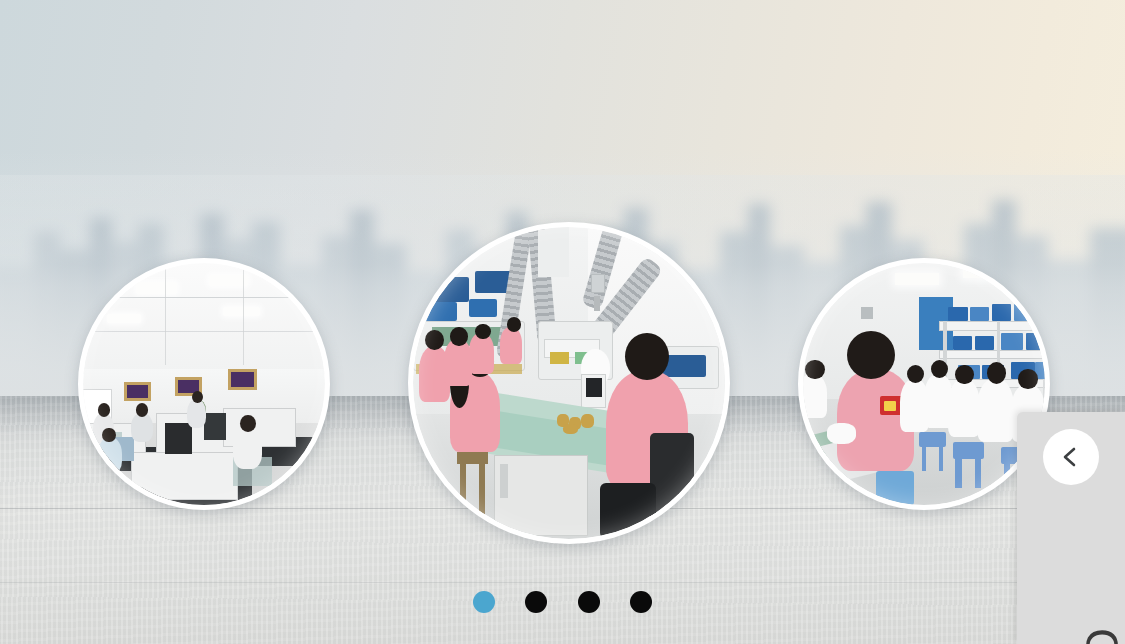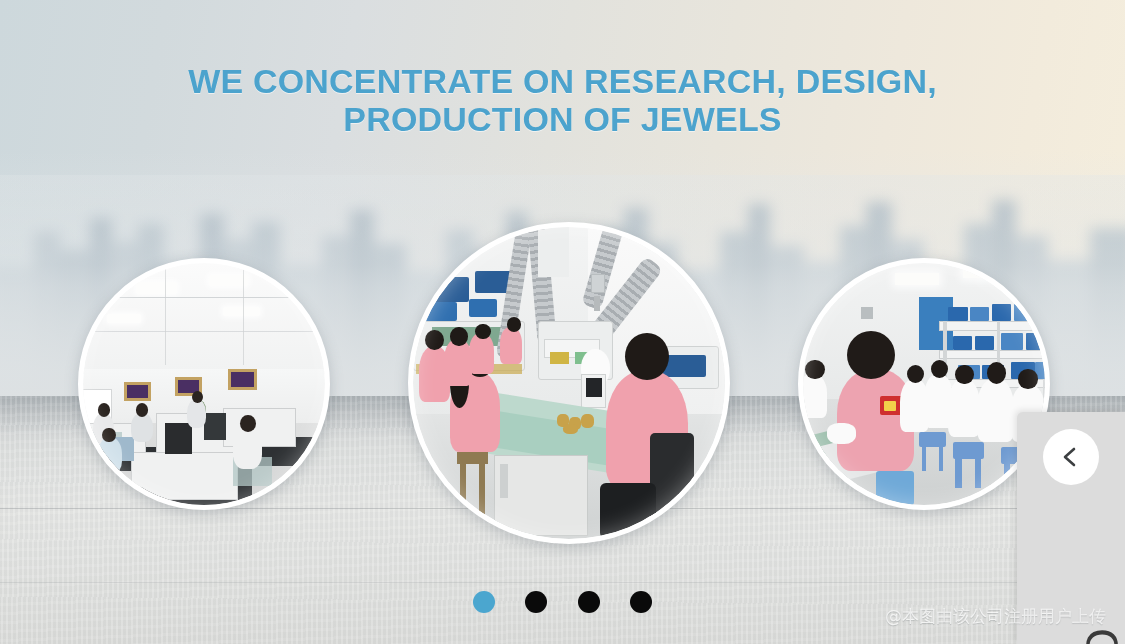--- a/index.html
+++ b/index.html
@@ -258,24 +258,20 @@
   <div class="skyline-fade"></div>
   <div class="sky-haze"></div>
 
   <div class="ground">
     <div class="ground-shadow"></div>
     <div class="ground-tex"></div>
     <div class="ground-seam" style="top:112px;"></div>
     <div class="ground-seam" style="top:186px; opacity:.5;"></div>
   </div>
 
-  <div class="headline">
-    <span>WE CONCENTRATE ON RESEARCH, DESIGN,</span>
-    <span class="l2">PRODUCTION OF JEWELS</span>
-  </div>
 
   <div class="circle" id="circle-office">
     <div class="inner">
       <div class="scene">
         <div class="of-ceiling"></div>
         <div class="of-wall"></div>
         <div class="of-floor"></div>
 
         <div class="of-light" style="left:22%; top:8%;  width:17%; height:5%;"></div>
         <div class="of-light" style="left:52%; top:5%;  width:16%; height:4.5%;"></div>
@@ -482,15 +478,14 @@
         <svg width="26" height="26" viewBox="0 0 26 26">
           <polyline points="16,5 7,13 16,21" fill="none" stroke="#3c3f41" stroke-width="2.6" stroke-linecap="round" stroke-linejoin="round"></polyline>
         </svg>
       </span>
     </div>
     <div class="chat-label-wrap">
       <div class="chat-label">Onl</div>
     </div>
   </div>
 
-  <div class="watermark">@本图由该公司注册用户上传</div>
 
 </div>
 
 </body></html>

